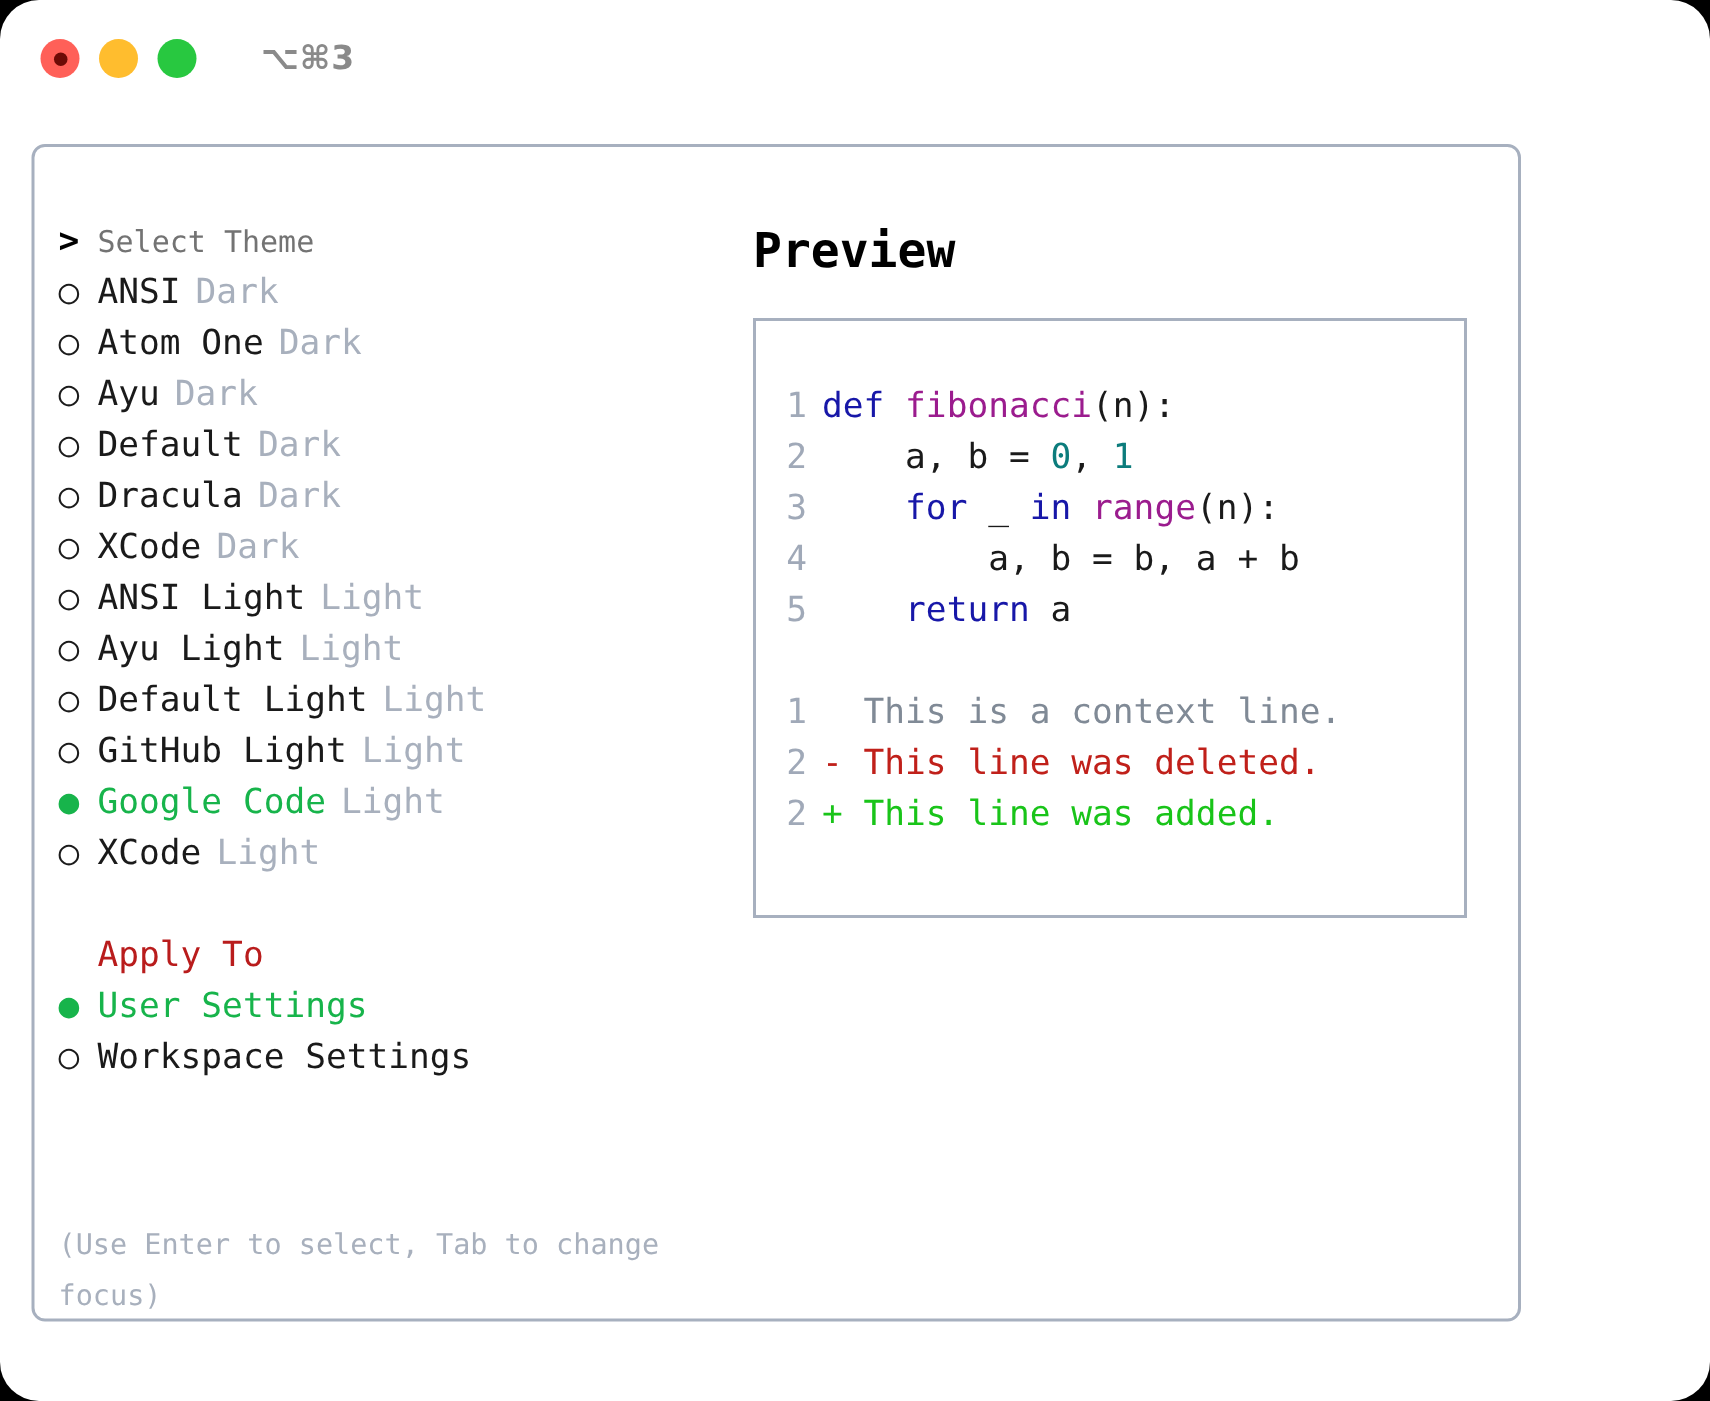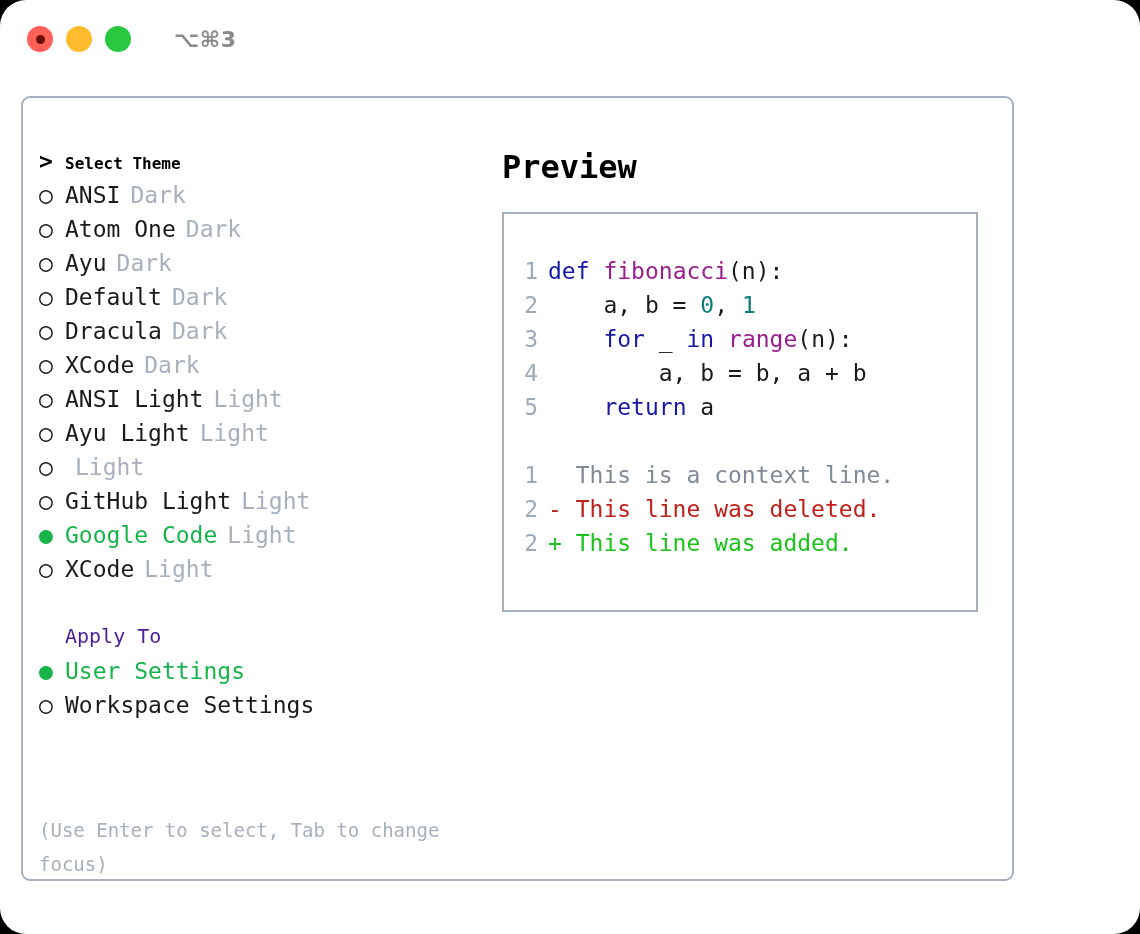--- a/index.html
+++ b/index.html
@@ -104,36 +104,36 @@
     display: inline-block;
     width: 26px;
     flex: none;
     font-size: 23px;
   }
   .marker.bullet-on  { color: #17b44b; }
   .marker.bullet-off { color: #1a1a1a; }
   .marker.caret      { color: #000000; font-weight: bold; }
 
   .heading {
-    font-weight: bold;
-    color: #000000;
-    font-size: 16px;
+    font-weight: normal;
+    color: #737373;
+    font-size: 20px;
   }
   .label-name { color: #1a1a1a; }
   .label-name.selected { color: #17b44b; }
   .label-variant {
     color: #a8b0bd;
     margin-left: 10px;
   }
 
   .spacer-row { height: 34px; }
 
   #apply-to-label {
-    color: #4c1d95;
-    font-size: 20px;
+    color: #b91c1c;
+    font-size: 23px;
   }
 
   #hint {
     position: absolute;
     left: 16px;
     top: 715px;
     width: 420px;
     color: #a8b0bd;
     font-size: 19px;
     line-height: 34px;
@@ -211,21 +211,21 @@
 
         <div id="theme-items">
             <div class="row"><span class="marker bullet-off">○</span><span class="label-name">ANSI</span><span class="label-variant">Dark</span></div>
             <div class="row"><span class="marker bullet-off">○</span><span class="label-name">Atom One</span><span class="label-variant">Dark</span></div>
             <div class="row"><span class="marker bullet-off">○</span><span class="label-name">Ayu</span><span class="label-variant">Dark</span></div>
             <div class="row"><span class="marker bullet-off">○</span><span class="label-name">Default</span><span class="label-variant">Dark</span></div>
             <div class="row"><span class="marker bullet-off">○</span><span class="label-name">Dracula</span><span class="label-variant">Dark</span></div>
             <div class="row"><span class="marker bullet-off">○</span><span class="label-name">XCode</span><span class="label-variant">Dark</span></div>
             <div class="row"><span class="marker bullet-off">○</span><span class="label-name">ANSI Light</span><span class="label-variant">Light</span></div>
             <div class="row"><span class="marker bullet-off">○</span><span class="label-name">Ayu Light</span><span class="label-variant">Light</span></div>
-            <div class="row"><span class="marker bullet-off">○</span><span class="label-variant">Light</span></div>
+            <div class="row"><span class="marker bullet-off">○</span><span class="label-name">Default Light</span><span class="label-variant">Light</span></div>
             <div class="row"><span class="marker bullet-off">○</span><span class="label-name">GitHub Light</span><span class="label-variant">Light</span></div>
             <div class="row"><span class="marker bullet-on">●</span><span class="label-name selected">Google Code</span><span class="label-variant">Light</span></div>
             <div class="row"><span class="marker bullet-off">○</span><span class="label-name">XCode</span><span class="label-variant">Light</span></div>
           </div>
 
         <div class="spacer-row"></div>
 
         <div class="row">
           <span class="marker"></span>
           <span id="apply-to-label">Apply To</span>

